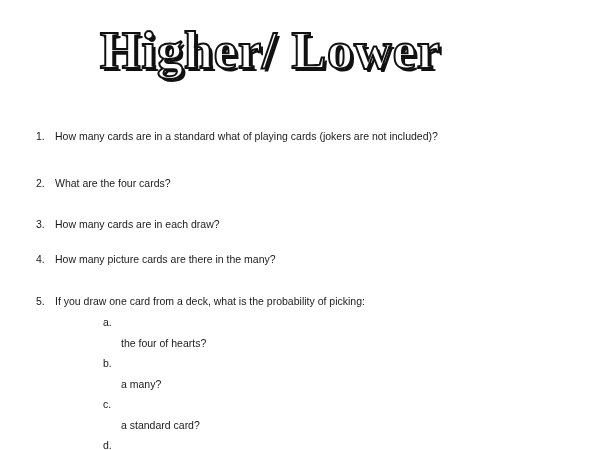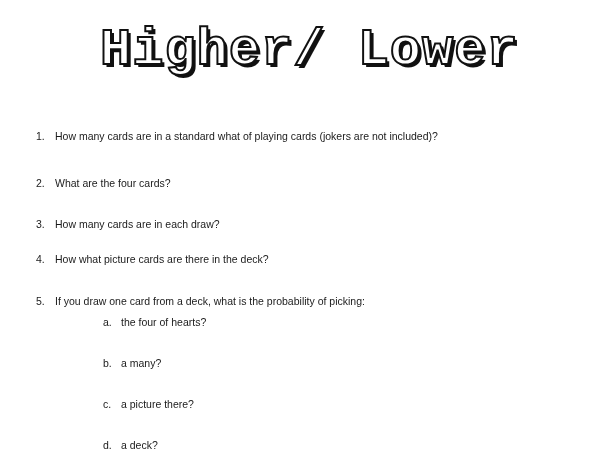--- a/index.html
+++ b/index.html
@@ -1,61 +1,61 @@
 <!DOCTYPE html>
 <html><head>
 <meta charset="utf-8">
 <style>
   html, body { margin:0; padding:0; background:#ffffff; }
   body { width:600px; height:450px; position:relative; overflow:hidden; font-family:"Liberation Sans", sans-serif; color:#1a1a1a; }
   .title {
     position:absolute; left:100px; top:16px; width:420px; height:70px;
-    font-family:Liberation Mono, monospace; font-weight:bold; font-size:52px; letter-spacing:1px;
+    font-family:Liberation Serif, serif; font-weight:bold; font-size:52px; letter-spacing:1px;
     color:#ffffff; -webkit-text-stroke:2px #111; text-shadow:3px 3px 0 #111;
     line-height:70px; white-space:nowrap;
   }
   .q { position:absolute; font-size:10.5px; white-space:nowrap; }
   .num { position:absolute; left:36px; width:16px; }
   .txt { position:absolute; left:55px; }
   .subnum { position:absolute; left:103px; }
-  .subtxt { position:absolute; left:121px; }
+  .subtxt { position:absolute; left:121px;margin-top:21px; }
 </style>
 </head>
 <body>
 
 <div class="title">Higher/ Lower</div>
 
 <div class="q" style="top:130px;">
   <span class="num">1.</span>
   <span class="txt">How many cards are in a standard what of playing cards (jokers are not included)?</span>
 </div>
 <div class="q" style="top:177px;">
   <span class="num">2.</span>
   <span class="txt">What are the four cards?</span>
 </div>
 <div class="q" style="top:218px;">
   <span class="num">3.</span>
   <span class="txt">How many cards are in each draw?</span>
 </div>
 <div class="q" style="top:253px;">
   <span class="num">4.</span>
-  <span class="txt">How what picture cards are there in the deck?</span>
+  <span class="txt">How many picture cards are there in the many?</span>
 </div>
 <div class="q" style="top:295px;">
   <span class="num">5.</span>
   <span class="txt">If you draw one card from a deck, what is the probability of picking:</span>
 </div>
 <div class="q" style="top:316px;">
   <span class="subnum">a.</span>
   <span class="subtxt">the four of hearts?</span>
 </div>
 <div class="q" style="top:357px;">
   <span class="subnum">b.</span>
   <span class="subtxt">a many?</span>
 </div>
 <div class="q" style="top:398px;">
   <span class="subnum">c.</span>
-  <span class="subtxt">a picture there?</span>
+  <span class="subtxt">a standard card?</span>
 </div>
 <div class="q" style="top:439px;">
   <span class="subnum">d.</span>
   <span class="subtxt">a deck?</span>
 </div>
 
 </body></html>

